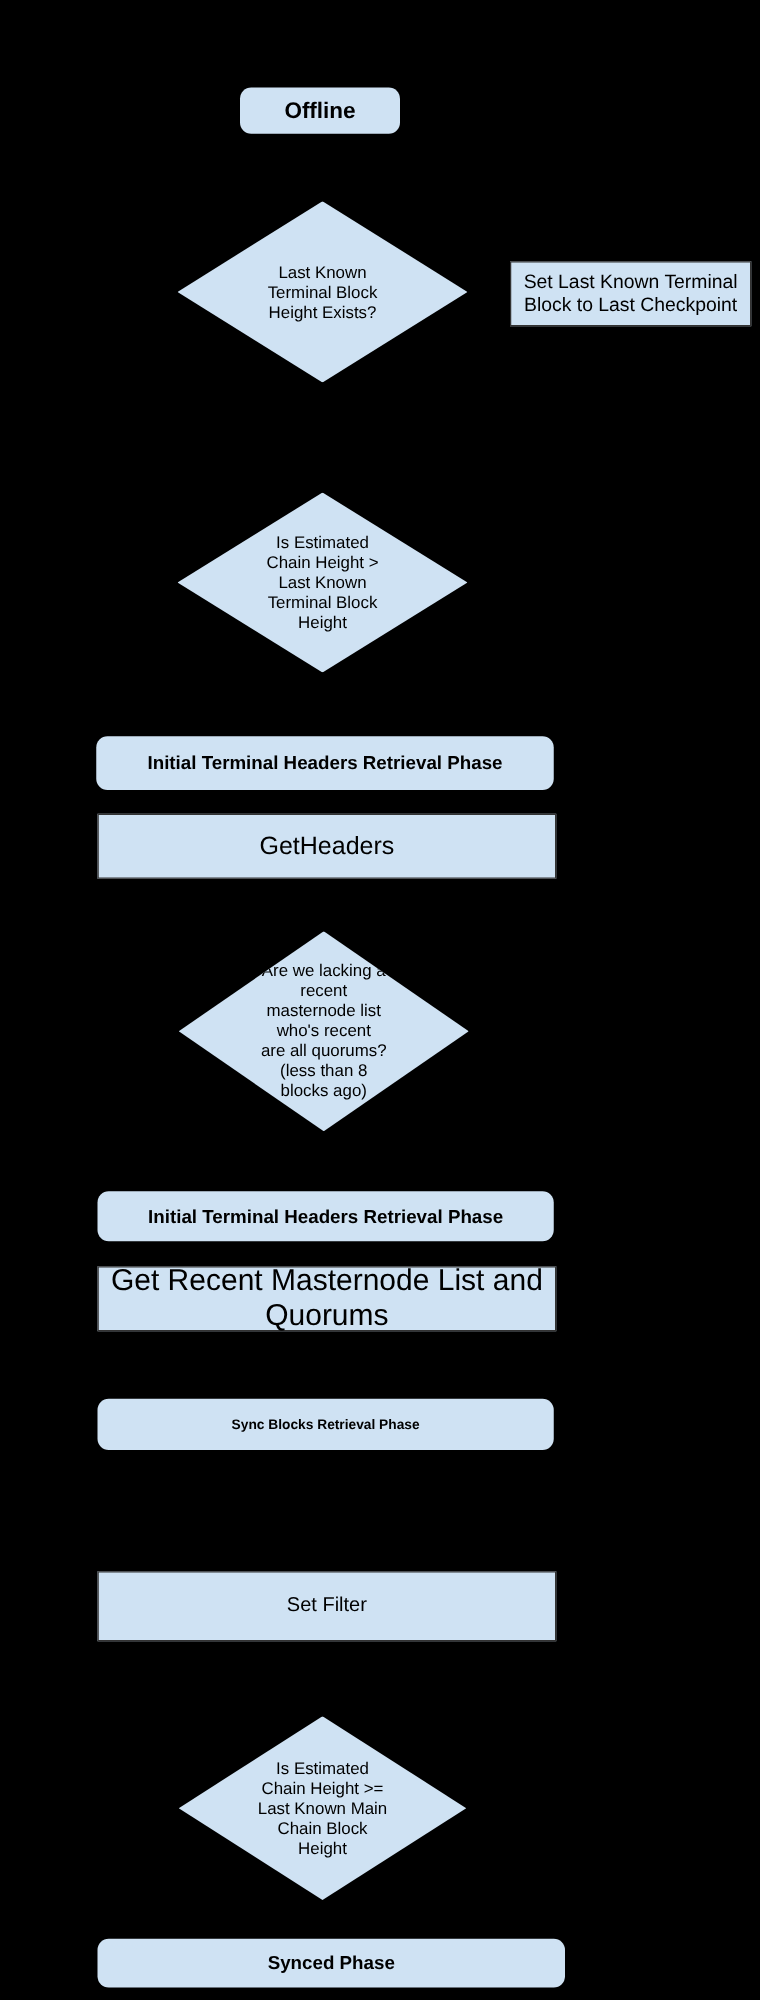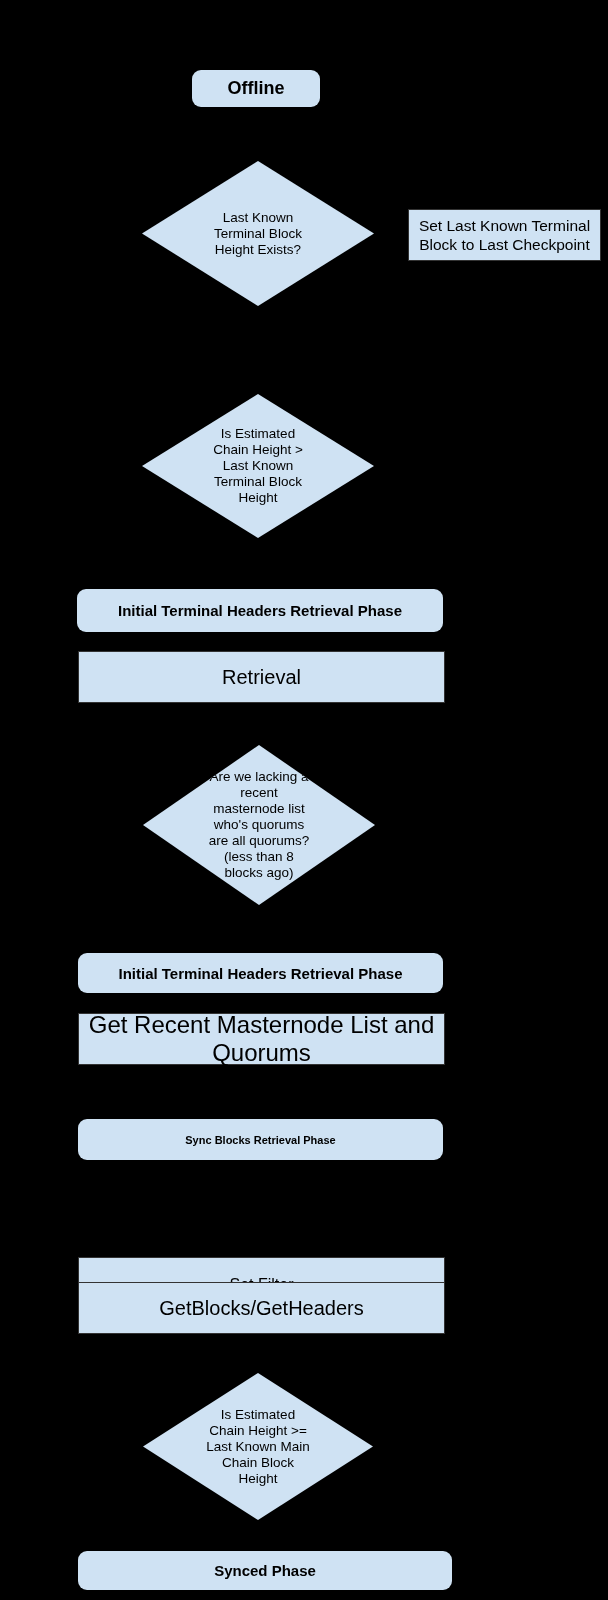--- a/index.html
+++ b/index.html
@@ -79,41 +79,40 @@
   <div id="d2" class="node diamond">
     <div class="line">Is Estimated</div>
     <div class="line">Chain Height &gt;</div>
     <div class="line">Last Known</div>
     <div class="line">Terminal Block</div>
     <div class="line">Height</div>
   </div>
 
   <div id="phase1" class="node rounded">Initial Terminal Headers Retrieval Phase</div>
 
-  <div id="get-headers" class="node rect">Retrieval</div>
+  <div id="get-headers" class="node rect">GetHeaders</div>
 
   <div id="d3" class="node diamond">
     <div class="line">Are we lacking a</div>
     <div class="line">recent</div>
     <div class="line">masternode list</div>
-    <div class="line">who's quorums</div>
+    <div class="line">who's recent</div>
     <div class="line">are all quorums?</div>
     <div class="line">(less than 8</div>
     <div class="line">blocks ago)</div>
   </div>
 
   <div id="phase2" class="node rounded">Initial Terminal Headers Retrieval Phase</div>
 
   <div id="get-masternode" class="node rect">Get Recent Masternode List and Quorums</div>
 
   <div id="phase-sync" class="node rounded">Sync Blocks Retrieval Phase</div>
 
   <div id="set-filter" class="node rect">Set Filter</div>
 
-  <div id="get-blocks" class="node rect">GetBlocks/GetHeaders</div>
 
   <div id="d4" class="node diamond">
     <div class="line">Is Estimated</div>
     <div class="line">Chain Height &gt;=</div>
     <div class="line">Last Known Main</div>
     <div class="line">Chain Block</div>
     <div class="line">Height</div>
   </div>
 
   <div id="synced" class="node rounded">Synced Phase</div>

